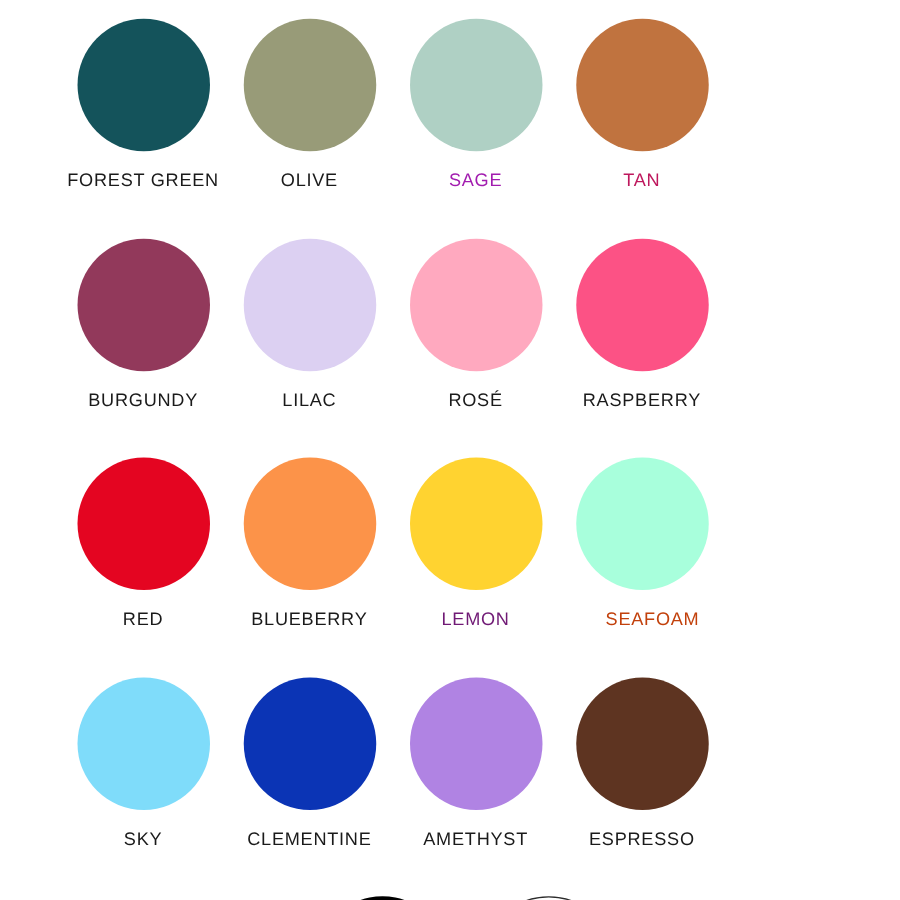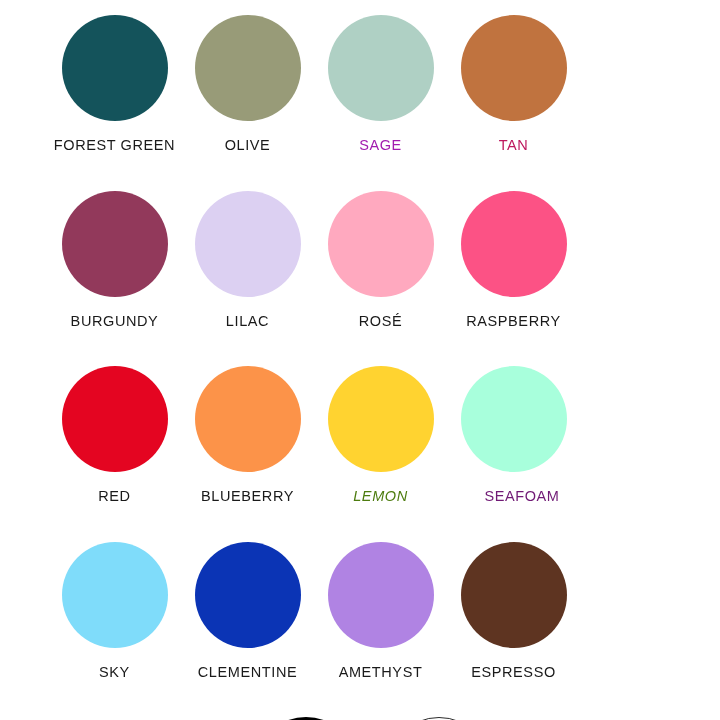--- a/index.html
+++ b/index.html
@@ -104,25 +104,25 @@
     <div class="swatch-cell">
       <div class="swatch-circle" style="background-color: rgb(228, 5, 33);"></div>
       <div class="swatch-label" style="color: rgb(26, 26, 26);">RED</div>
     </div>
     <div class="swatch-cell">
       <div class="swatch-circle" style="background-color: rgb(252, 147, 73);"></div>
       <div class="swatch-label" style="color: rgb(26, 26, 26);">BLUEBERRY</div>
     </div>
     <div class="swatch-cell">
       <div class="swatch-circle" style="background-color: rgb(255, 211, 48);"></div>
-      <div class="swatch-label" style="color: #4d7c0f; font-style: italic;">LEMON</div>
+      <div class="swatch-label" style="color: #701a75;">LEMON</div>
     </div>
     <div class="swatch-cell">
       <div class="swatch-circle" style="background-color: rgb(168, 255, 220);"></div>
-      <div class="swatch-label" style="color: #701a75; margin-left: 17px;">SEAFOAM</div>
+      <div class="swatch-label" style="color: #c2410c; margin-left: 17px;">SEAFOAM</div>
     </div>
   </div>
 
   <div class="swatch-row row-4">
     <div class="swatch-cell">
       <div class="swatch-circle" style="background-color: rgb(127, 220, 250);"></div>
       <div class="swatch-label" style="color: rgb(26, 26, 26);">SKY</div>
     </div>
     <div class="swatch-cell">
       <div class="swatch-circle" style="background-color: rgb(11, 52, 181);"></div>

